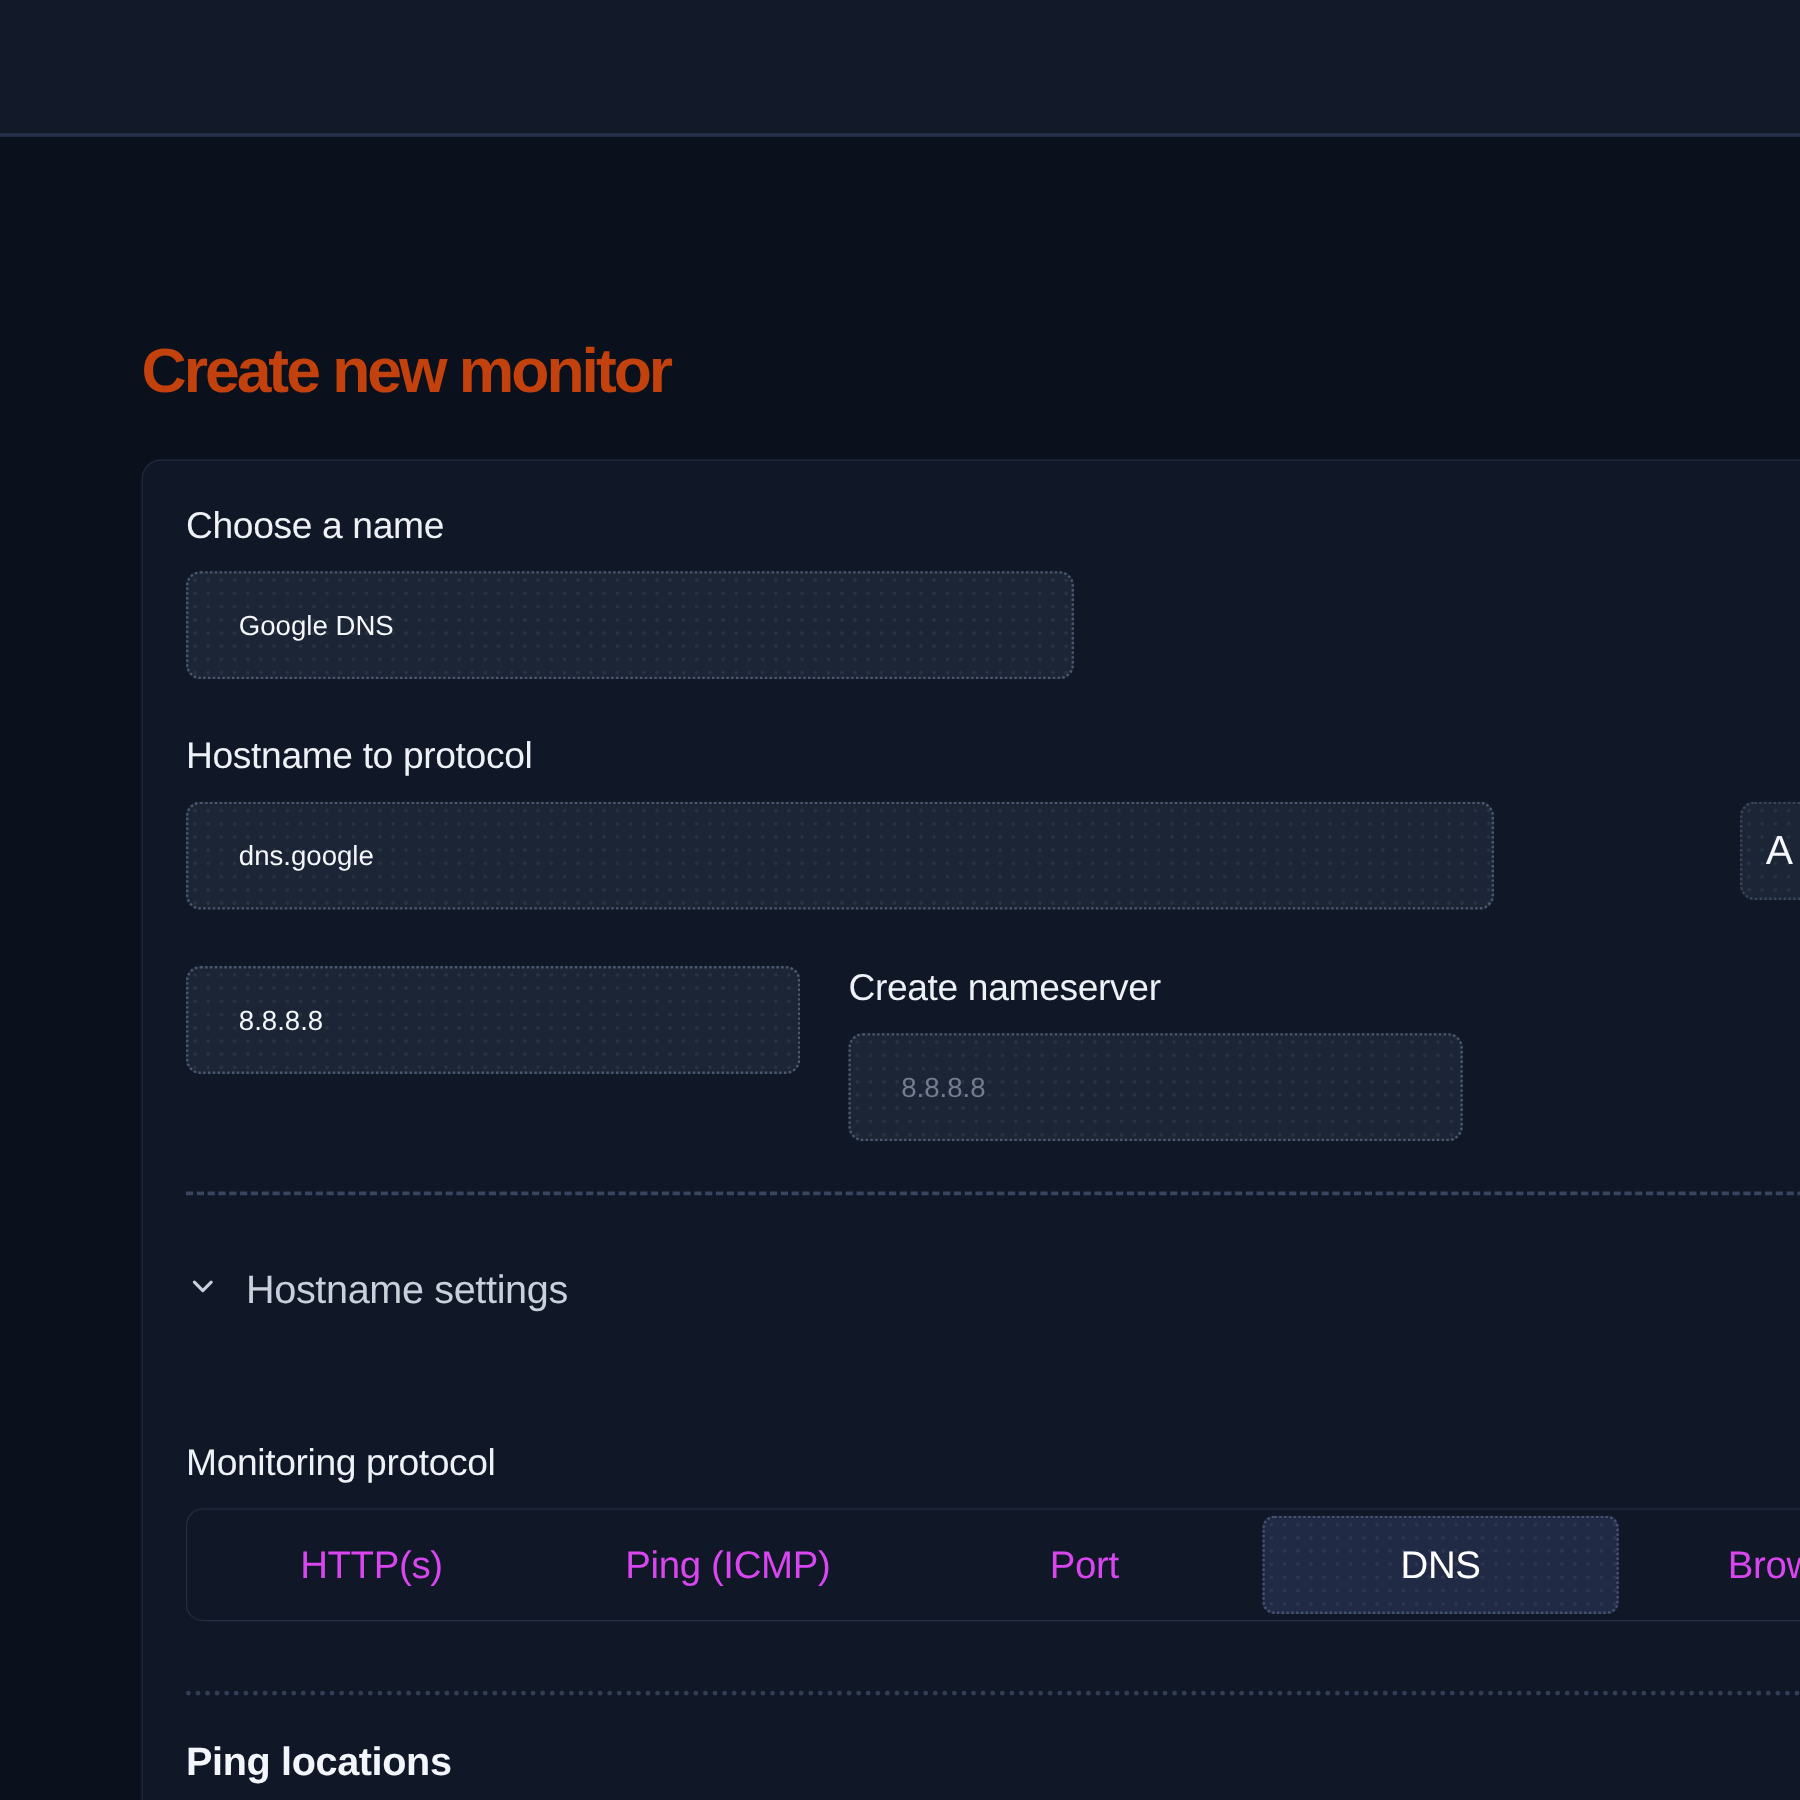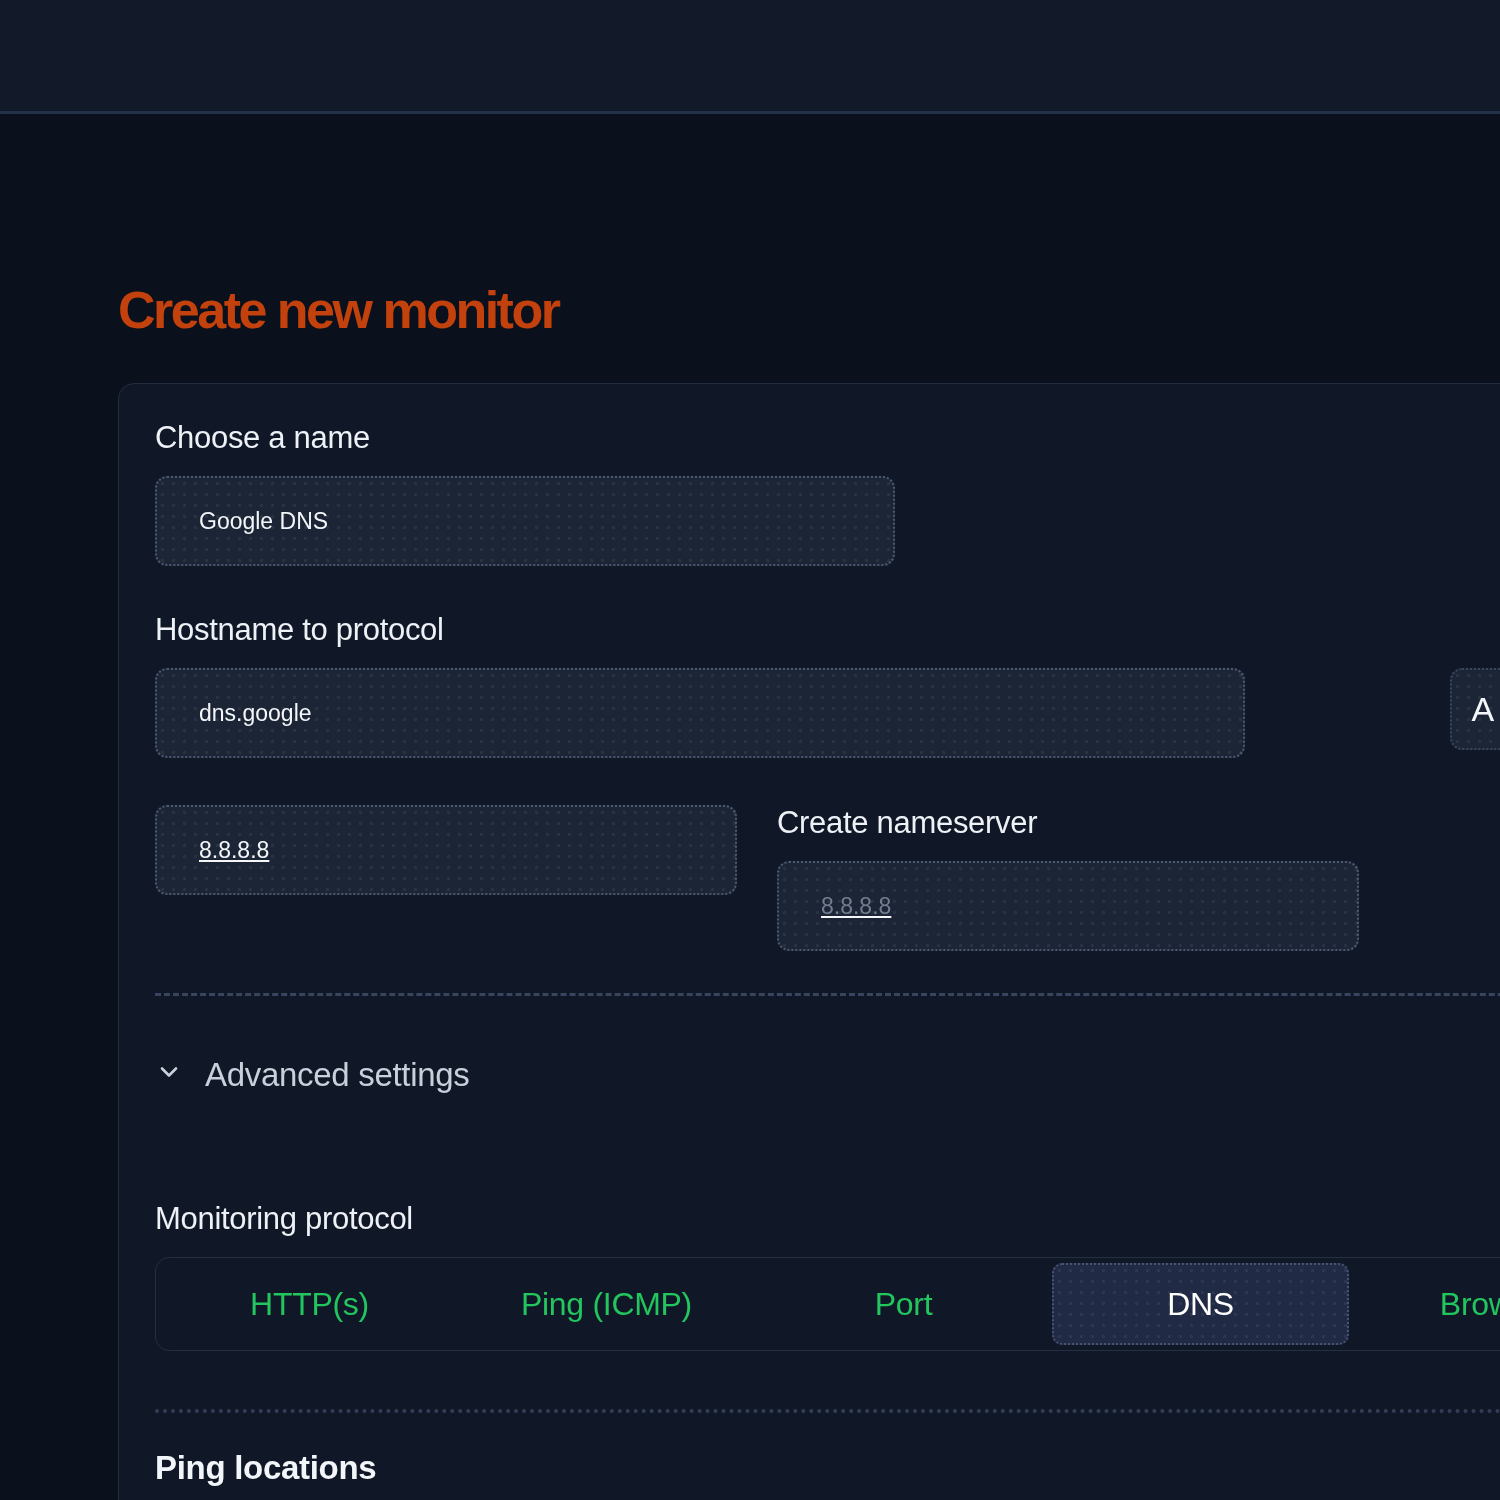--- a/index.html
+++ b/index.html
@@ -82,21 +82,21 @@
     display: flex;
     align-items: center;
     justify-content: space-between;
     padding: 0 24px 0 20px;
     font-size: 34px;
     color: #f4f6f9;
     cursor: pointer;
   }
 
   .pair-row { margin-top: 47px; gap: 40px; }
-  .w-half { width: 582px; text-decoration: underline; }
+  .w-half { width: 512px; }
 
   .divider-dash {
     margin-top: 42px;
     border-top: 3px dashed #39445e;
     height: 0;
   }
   .divider-dot {
     margin-top: 58px;
     border-top: 4px dotted #333e56;
     height: 0;
@@ -125,21 +125,21 @@
     display: flex;
     padding: 5px;
   }
   .tab {
     width: 297px;
     display: flex;
     align-items: center;
     justify-content: center;
     font-size: 32px;
     letter-spacing: -0.3px;
-    color: #22c55e;
+    color: #d946ef;
     border: 2px dotted transparent;
     border-radius: 10px;
     cursor: pointer;
   }
   .tab.active {
     background-color: #202a44;
     background-image: radial-gradient(rgba(163,177,205,0.09) 1.5px, transparent 1.6px);
     background-size: 11px 11px;
     border-color: rgba(130,146,180,0.4);
     color: #ffffff;
@@ -192,21 +192,21 @@
     </div>
 
     <div class="divider-dash"></div>
 
     <div class="advanced-toggle">
       <span class="chev">
         <svg width="28" height="28" viewBox="0 0 28 28" fill="none">
           <polyline points="7,10.5 14,17.5 21,10.5" stroke="#c9d0db" stroke-width="2.6" stroke-linecap="round" stroke-linejoin="round"></polyline>
         </svg>
       </span>
-      <span>Advanced settings</span>
+      <span>Hostname settings</span>
     </div>
 
     <label class="field-label protocol-label">Monitoring protocol</label>
 
     <div class="tab-bar">
       <div class="tab">HTTP(s)</div>
       <div class="tab">Ping (ICMP)</div>
       <div class="tab">Port</div>
       <div class="tab active">DNS</div>
       <div class="tab">Browser</div>

